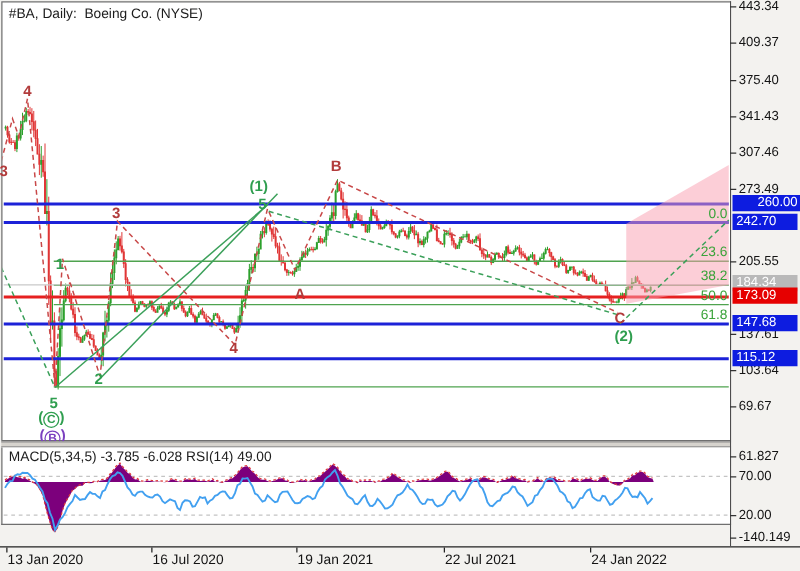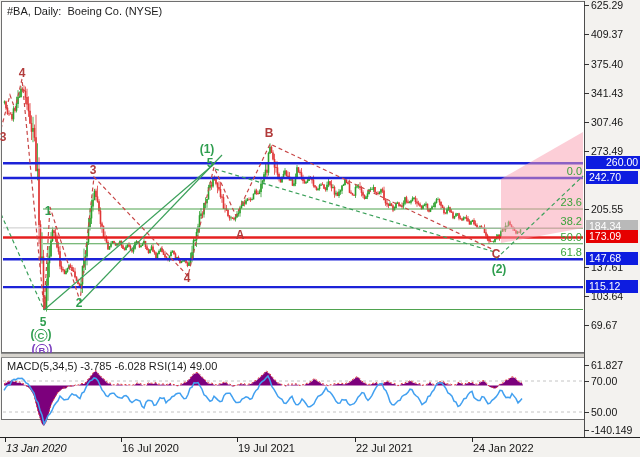--- a/index.html
+++ b/index.html
@@ -781,21 +781,21 @@
         <path d="M3 385.5 L3 384.6 L5 383.1 L7 381.9 L9 381.3 L11 380.9 L13 381.7 L15 381.9 L17 382.9 L19 382.4 L21 383.8 L23 384.5 L25 386.2 L27 386.9 L29 388.9 L31 392.1 L33 395.9 L35 404.0 L37 411.8 L39 418.3 L41 424.1 L43 425.8 L45 422.5 L47 416.5 L49 408.8 L51 403.1 L53 399.5 L55 396.0 L57 392.6 L59 391.1 L61 389.1 L63 388.5 L65 388.5 L67 386.4 L69 386.4 L71 386.6 L73 386.3 L75 385.1 L77 385.8 L79 384.5 L81 384.1 L83 384.0 L85 382.8 L87 379.7 L89 377.6 L91 374.7 L93 372.3 L95 371.0 L97 373.7 L99 375.8 L101 378.1 L103 379.4 L105 381.9 L107 383.6 L109 383.4 L111 385.2 L113 385.5 L115 385.2 L117 384.3 L119 384.8 L121 385.0 L123 385.4 L125 385.1 L127 385.3 L129 385.5 L131 385.8 L133 385.3 L135 384.1 L137 383.4 L139 384.1 L141 384.9 L143 385.4 L145 385.4 L147 383.6 L149 383.3 L151 384.0 L153 383.7 L155 383.1 L157 384.7 L159 384.8 L161 384.6 L163 384.6 L165 385.2 L167 384.7 L169 383.6 L171 385.4 L173 385.0 L175 386.0 L177 386.2 L179 384.9 L181 384.3 L183 383.0 L185 382.6 L187 380.7 L189 378.7 L191 376.0 L193 373.9 L195 373.2 L197 373.0 L199 375.2 L201 377.5 L203 379.0 L205 381.6 L207 383.4 L209 383.7 L211 383.8 L213 384.7 L215 385.5 L217 384.8 L219 384.3 L221 383.4 L223 382.8 L225 382.6 L227 384.4 L229 384.6 L231 386.4 L233 386.3 L235 385.8 L237 385.5 L239 383.9 L241 384.6 L243 384.0 L245 385.3 L247 385.0 L249 384.0 L251 383.8 L253 381.5 L255 381.2 L257 379.0 L259 377.4 L261 375.6 L263 373.8 L265 371.5 L267 372.7 L269 374.4 L271 377.1 L273 379.7 L275 381.2 L277 383.7 L279 383.6 L281 385.4 L283 385.4 L285 386.5 L287 384.5 L289 385.4 L291 384.5 L293 384.9 L295 384.3 L297 385.1 L299 386.1 L301 385.2 L303 385.4 L305 384.0 L307 383.9 L309 382.5 L311 381.6 L313 378.9 L315 380.2 L317 381.8 L319 382.7 L321 384.2 L323 384.7 L325 385.3 L327 386.2 L329 385.3 L331 385.5 L333 384.4 L335 384.2 L337 384.0 L339 383.9 L341 383.9 L343 384.5 L345 383.9 L347 383.0 L349 382.2 L351 380.5 L353 379.3 L355 377.6 L357 377.3 L359 379.4 L361 381.9 L363 382.7 L365 384.1 L367 385.1 L369 384.8 L371 384.1 L373 383.7 L375 382.8 L377 384.2 L379 384.4 L381 384.0 L383 383.6 L385 381.7 L387 381.9 L389 382.8 L391 383.9 L393 383.7 L395 384.9 L397 386.3 L399 385.0 L401 384.0 L403 384.0 L405 382.9 L407 382.8 L409 380.7 L411 382.3 L413 383.0 L415 383.8 L417 384.3 L419 384.2 L421 385.9 L423 385.5 L425 385.3 L427 384.1 L429 382.6 L431 384.2 L433 385.2 L435 384.9 L437 382.4 L439 382.4 L441 382.2 L443 382.5 L445 384.1 L447 384.5 L449 384.5 L451 385.4 L453 385.6 L455 385.2 L457 383.0 L459 383.1 L461 383.9 L463 385.3 L465 383.7 L467 383.2 L469 383.1 L471 382.7 L473 383.9 L475 384.8 L477 384.7 L479 382.7 L481 381.4 L483 381.3 L485 383.0 L487 385.8 L489 387.0 L491 387.7 L493 388.4 L495 388.3 L497 386.8 L499 384.3 L501 383.8 L503 382.7 L505 380.1 L507 380.2 L509 378.1 L511 377.5 L513 377.5 L515 379.0 L517 381.6 L519 382.4 L521 383.0 L522 385.5 Z" fill="#7c007c"></path>
         <path d="M3 384.0 L5 382.5 L7 381.3 L9 380.7 L11 380.3 L13 381.1 L15 381.3 L17 382.3 L19 381.8 L21 383.2 L23 383.9 L25 385.6 L27 386.3 L29 388.3 L31 391.5 L33 395.3 L35 403.4 L37 411.2 L39 417.7 L41 423.5 L43 425.2 L45 421.9 L47 415.9 L49 408.2 L51 402.5 L53 398.9 L55 395.4 L57 392.0 L59 390.5 L61 388.5 L63 387.9 L65 387.9 L67 385.8 L69 385.8 L71 386.0 L73 385.7 L75 384.5 L77 385.2 L79 383.9 L81 383.5 L83 383.4 L85 382.2 L87 379.1 L89 377.0 L91 374.1 L93 371.7 L95 370.4 L97 373.1 L99 375.2 L101 377.5 L103 378.8 L105 381.3 L107 383.0 L109 382.8 L111 384.6 L113 384.9 L115 384.6 L117 383.7 L119 384.2 L121 384.4 L123 384.8 L125 384.5 L127 384.7 L129 384.9 L131 385.2 L133 384.7 L135 383.5 L137 382.8 L139 383.5 L141 384.3 L143 384.8 L145 384.8 L147 383.0 L149 382.7 L151 383.4 L153 383.1 L155 382.5 L157 384.1 L159 384.2 L161 384.0 L163 384.0 L165 384.6 L167 384.1 L169 383.0 L171 384.8 L173 384.4 L175 385.4 L177 385.6 L179 384.3 L181 383.7 L183 382.4 L185 382.0 L187 380.1 L189 378.1 L191 375.4 L193 373.3 L195 372.6 L197 372.4 L199 374.6 L201 376.9 L203 378.4 L205 381.0 L207 382.8 L209 383.1 L211 383.2 L213 384.1 L215 384.9 L217 384.2 L219 383.7 L221 382.8 L223 382.2 L225 382.0 L227 383.8 L229 384.0 L231 385.8 L233 385.7 L235 385.2 L237 384.9 L239 383.3 L241 384.0 L243 383.4 L245 384.7 L247 384.4 L249 383.4 L251 383.2 L253 380.9 L255 380.6 L257 378.4 L259 376.8 L261 375.0 L263 373.2 L265 370.9 L267 372.1 L269 373.8 L271 376.5 L273 379.1 L275 380.6 L277 383.1 L279 383.0 L281 384.8 L283 384.8 L285 385.9 L287 383.9 L289 384.8 L291 383.9 L293 384.3 L295 383.7 L297 384.5 L299 385.5 L301 384.6 L303 384.8 L305 383.4 L307 383.3 L309 381.9 L311 381.0 L313 378.3 L315 379.6 L317 381.2 L319 382.1 L321 383.6 L323 384.1 L325 384.7 L327 385.6 L329 384.7 L331 384.9 L333 383.8 L335 383.6 L337 383.4 L339 383.3 L341 383.3 L343 383.9 L345 383.3 L347 382.4 L349 381.6 L351 379.9 L353 378.7 L355 377.0 L357 376.7 L359 378.8 L361 381.3 L363 382.1 L365 383.5 L367 384.5 L369 384.2 L371 383.5 L373 383.1 L375 382.2 L377 383.6 L379 383.8 L381 383.4 L383 383.0 L385 381.1 L387 381.3 L389 382.2 L391 383.3 L393 383.1 L395 384.3 L397 385.7 L399 384.4 L401 383.4 L403 383.4 L405 382.3 L407 382.2 L409 380.1 L411 381.7 L413 382.4 L415 383.2 L417 383.7 L419 383.6 L421 385.3 L423 384.9 L425 384.7 L427 383.5 L429 382.0 L431 383.6 L433 384.6 L435 384.3 L437 381.8 L439 381.8 L441 381.6 L443 381.9 L445 383.5 L447 383.9 L449 383.9 L451 384.8 L453 385.0 L455 384.6 L457 382.4 L459 382.5 L461 383.3 L463 384.7 L465 383.1 L467 382.6 L469 382.5 L471 382.1 L473 383.3 L475 384.2 L477 384.1 L479 382.1 L481 380.8 L483 380.7 L485 382.4 L487 385.2 L489 386.4 L491 387.1 L493 387.8 L495 387.7 L497 386.2 L499 383.7 L501 383.2 L503 382.1 L505 379.5 L507 379.6 L509 377.5 L511 376.9 L513 376.9 L515 378.4 L517 381.0 L519 381.8 L521 382.4" fill="none" stroke="#e03c3c" stroke-width="1" stroke-dasharray="2 2"></path>
         <polyline points="3 390.3,5 387.1,7 384.9,9 384.7,11 380.5,13 379.4,15 379.7,17 378.2,19 378.4,21 378.3,23 380.1,25 382.9,27 383.8,29 386.9,31 390.2,33 393.1,35 399.9,37 402.6,39 410.2,41 415.0,43 423.9,45 420.4,47 415.7,49 413.7,51 410.5,53 405.7,55 403.1,57 400.8,59 396.0,61 398.0,63 399.9,65 399.4,67 399.2,69 396.1,71 393.7,73 395.1,75 395.1,77 397.1,79 398.5,81 393.1,83 392.0,85 387.4,87 383.4,89 380.8,91 380.1,93 377.9,95 378.4,97 380.7,99 385.2,101 389.9,103 392.1,105 395.6,107 396.6,109 394.0,111 393.3,113 393.3,115 395.8,117 397.2,119 397.8,121 398.1,123 396.0,125 395.6,127 397.3,129 400.9,131 402.5,133 401.0,135 399.5,137 400.3,139 401.0,141 406.3,143 408.0,145 402.2,147 400.2,149 400.4,151 401.2,153 405.3,155 404.9,157 401.3,159 397.6,161 398.4,163 397.9,165 402.8,167 400.5,169 399.4,171 396.7,173 396.0,175 394.0,177 393.2,179 393.3,181 396.3,183 398.7,185 398.4,187 394.5,189 388.2,191 387.1,193 382.8,195 382.9,197 382.5,199 385.9,201 389.2,203 394.8,205 396.0,207 398.8,209 401.3,211 400.5,213 396.2,215 398.1,217 400.1,219 401.7,221 401.1,223 395.6,225 393.5,227 393.3,229 393.2,231 396.5,233 400.0,235 402.5,237 402.6,239 402.1,241 399.1,243 398.1,245 396.8,247 397.5,249 399.3,251 398.5,253 393.6,255 390.4,257 388.8,259 383.6,261 381.7,263 380.4,265 378.0,267 376.0,269 380.4,271 386.6,273 389.3,275 392.8,277 396.6,279 398.1,281 399.3,283 403.0,285 403.4,287 401.1,289 398.1,291 396.2,293 401.5,295 404.6,297 404.8,299 402.9,301 399.0,303 401.1,305 403.8,307 406.8,309 406.7,311 405.4,313 403.7,315 399.5,317 396.3,319 395.5,321 394.1,323 391.3,325 387.6,327 391.1,329 392.0,331 394.5,333 397.6,335 401.4,337 403.3,339 403.0,341 399.5,343 399.9,345 399.8,347 403.6,349 405.1,351 404.4,353 403.6,355 401.1,357 397.1,359 395.2,361 392.6,363 393.1,365 397.9,367 400.4,369 398.3,371 395.3,373 391.2,375 387.6,377 384.9,379 384.0,381 383.5,383 388.9,385 390.7,387 395.5,389 401.8,391 404.6,393 405.0,395 402.9,397 400.8,399 400.3,401 396.4,403 395.1,405 394.3,407 392.3,409 389.2,411 389.7,413 393.7,415 395.8,417 397.2,419 400.7,421 404.7,423 403.2,425 401.7,427 396.6,429 395.8,431 392.0,433 389.8,435 385.2,437 383.3,439 382.8,441 383.2,443 385.8,445 388.6,447 393.0,449 394.2,451 396.2,453 401.1,455 402.1,457 406.5,459 405.4,461 402.3,463 398.7,465 398.3,467 394.6,469 392.3,471 391.4,473 397.6,475 399.2,477 400.4,479 400.5,481 396.6,483 397.1,485 400.5,487 403.8,489 403.1,491 400.4,493 398.9,495 396.9,497 394.2,499 390.3,501 390.6,503 394.8,505 397.6,507 397.2,509 397.8,511 393.6,513 396.1,515 398.6,517 402.9,519 400.9,521 398.5" fill="none" stroke="#42a0f0" stroke-width="1.5"></polyline>
       </svg>
     <div id="macd-label">MACD(5,34,5) -3.785 -6.028 RSI(14) 49.00</div>
   </div>
 
   <div id="scale-border"></div>
   <div id="scale-col">
       <div class="tickmark" style="top: 5.4528px;"></div>
-      <div class="ticklabel" style="top: -0.5472px;">625.29</div>
+      <div class="ticklabel" style="top: -0.5472px;">443.34</div>
       <div class="tickmark" style="top: 34.4971px;"></div>
       <div class="ticklabel" style="top: 28.4971px;">409.37</div>
       <div class="tickmark" style="top: 63.5415px;"></div>
       <div class="ticklabel" style="top: 57.5415px;">375.40</div>
       <div class="tickmark" style="top: 92.5858px;"></div>
       <div class="ticklabel" style="top: 86.5858px;">341.43</div>
       <div class="tickmark" style="top: 121.63px;"></div>
       <div class="ticklabel" style="top: 115.63px; text-align: right;">307.46</div>
       <div class="tickmark" style="top: 150.675px;"></div>
       <div class="ticklabel" style="top: 144.675px;">273.49</div>
@@ -805,37 +805,37 @@
       <div class="ticklabel" style="top: 260.852px;">137.61</div>
       <div class="tickmark" style="top: 295.896px;"></div>
       <div class="ticklabel" style="top: 289.896px;">103.64</div>
       <div class="tickmark" style="top: 324.941px;"></div>
       <div class="ticklabel" style="top: 318.941px;">69.67</div>
       <div class="tickmark" style="top: 365px;"></div>
       <div class="ticklabel" style="top: 359px;">61.827</div>
       <div class="tickmark" style="top: 381px;"></div>
       <div class="ticklabel" style="top: 375px; text-align: right;">70.00</div>
       <div class="tickmark" style="top: 412px;"></div>
-      <div class="ticklabel" style="top: 406px;">50.00</div>
+      <div class="ticklabel" style="top: 406px;">20.00</div>
       <div class="tickmark" style="top: 430px;"></div>
       <div class="ticklabel" style="top: 424px;">-140.149</div>
       <div class="badge" style="top: 155.708px; background: rgb(13, 28, 224); padding-left: 20px;">260.00</div>
       <div class="badge" style="top: 170.5px; background: rgb(13, 28, 224);">242.70</div>
       <div class="badge" style="top: 220.398px; background: rgb(185, 185, 185);">184.34</div>
       <div class="badge" style="top: 230.017px; background: rgb(230, 0, 0);">173.09</div>
       <div class="badge" style="top: 251.742px; background: rgb(13, 28, 224);">147.68</div>
       <div class="badge" style="top: 279.581px; background: rgb(13, 28, 224);">115.12</div>
     </div>
 
   <div id="date-strip">
       <div class="date-tick" style="left: 5px;"></div>
-      <div class="date-label" style="left: 6px; font-style: italic;">13 Jan 2020</div>
+      <div class="date-label" style="left: 6px;">13 Jan 2020</div>
       <div class="date-tick" style="left: 121px;"></div>
       <div class="date-label" style="left: 122px;">16 Jul 2020</div>
       <div class="date-tick" style="left: 237px;"></div>
-      <div class="date-label" style="left: 238px;">19 Jul 2021</div>
+      <div class="date-label" style="left: 238px;">19 Jan 2021</div>
       <div class="date-tick" style="left: 355px;"></div>
       <div class="date-label" style="left: 356px;">22 Jul 2021</div>
       <div class="date-tick" style="left: 472px;"></div>
       <div class="date-label" style="left: 473px;">24 Jan 2022</div>
     </div>
 
 </div>
 
 </body></html>

